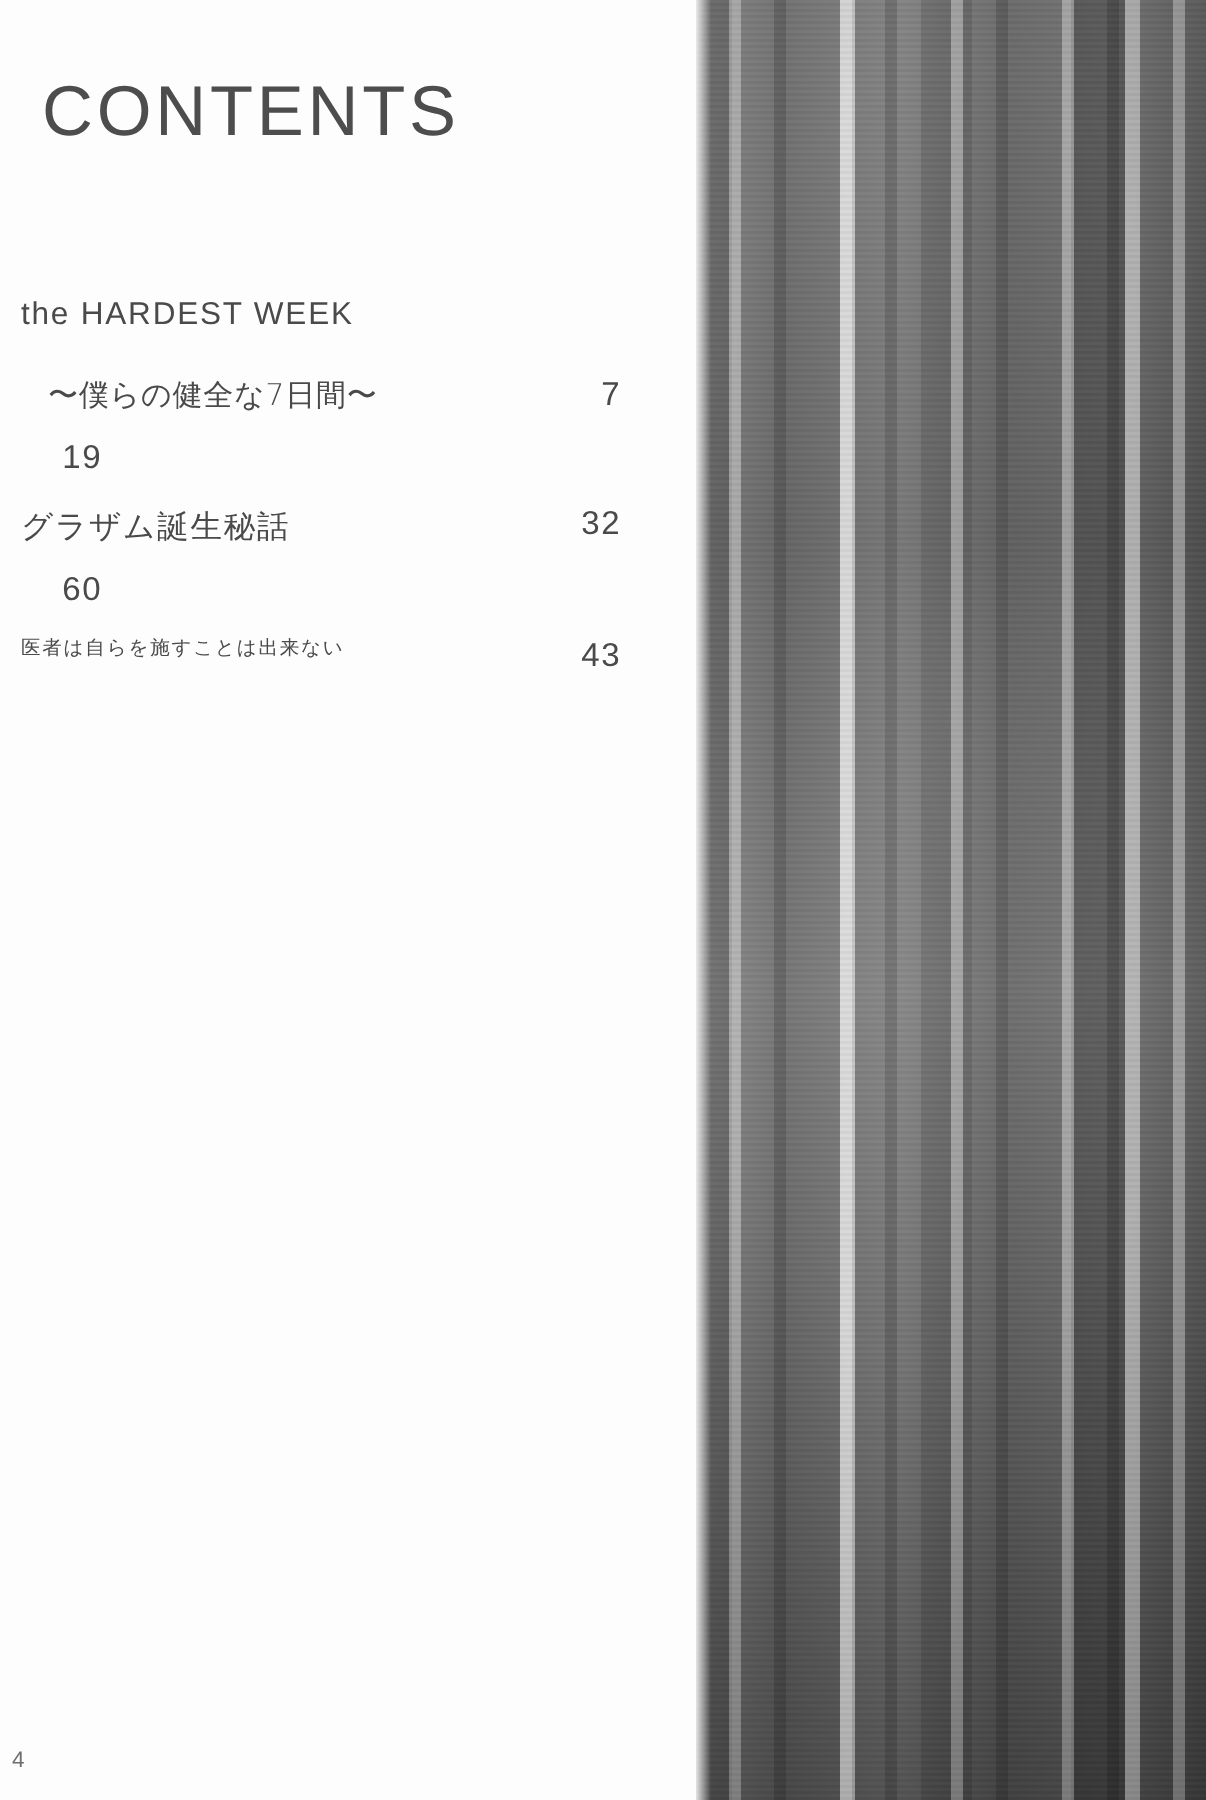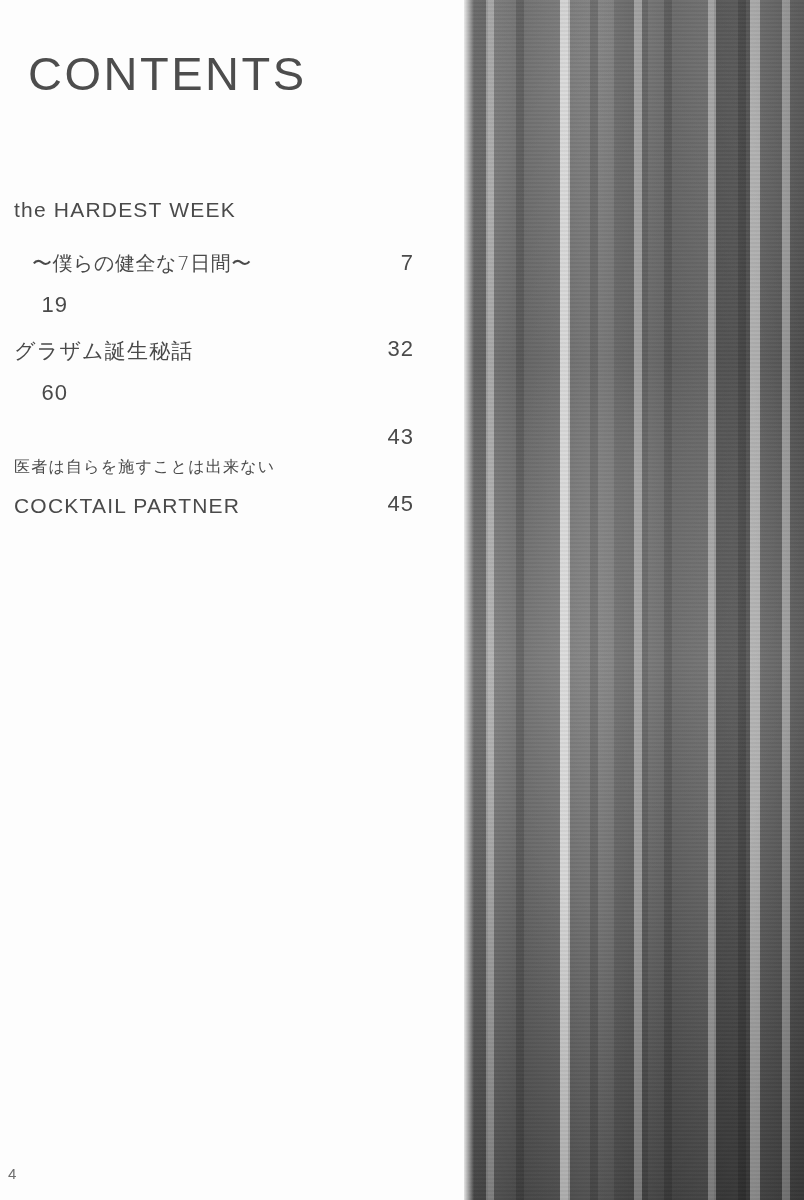--- a/index.html
+++ b/index.html
@@ -206,30 +206,24 @@
         <span>グラザム誕生秘話</span>
       </div>
       <div class="toc-page">32</div>
     </div>
 
     <div class="toc-entry entry-3">
       <div class="toc-page">60</div>
     </div>
 
     <div class="toc-entry entry-4">
-      <div class="toc-label jp" style="font-size:16px;margin-top:31px;">
+      <div class="toc-label jp" style="font-size:13px;">
         <span>医者は自らを施すことは出来ない</span>
       </div>
       <div class="toc-page">43</div>
     </div>
 
-    <div class="toc-entry entry-5">
-      <div class="toc-label">
-        <span>COCKTAIL  PARTNER</span>
-      </div>
-      <div class="toc-page">45</div>
-    </div>
 
   </div>
 
   <div class="folio">4</div>
 
 </div>
 
 </body></html>

